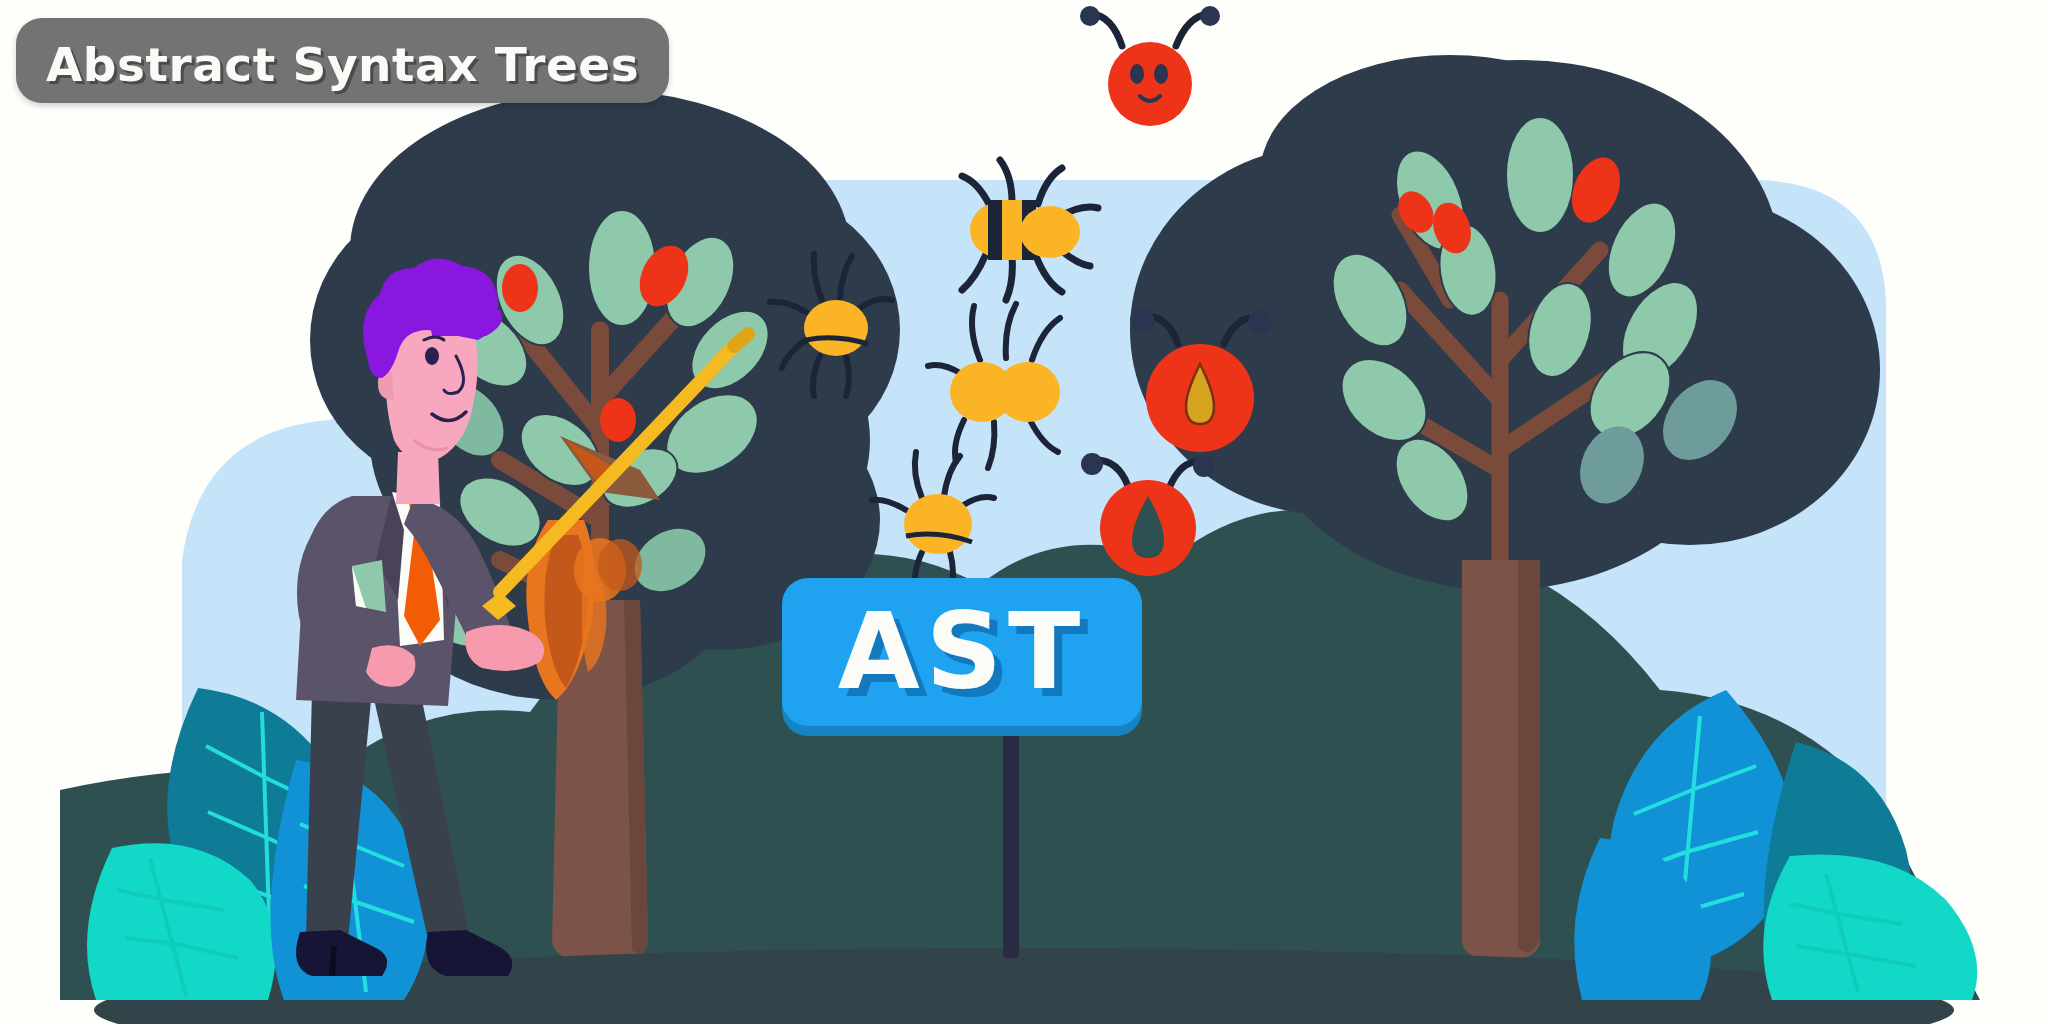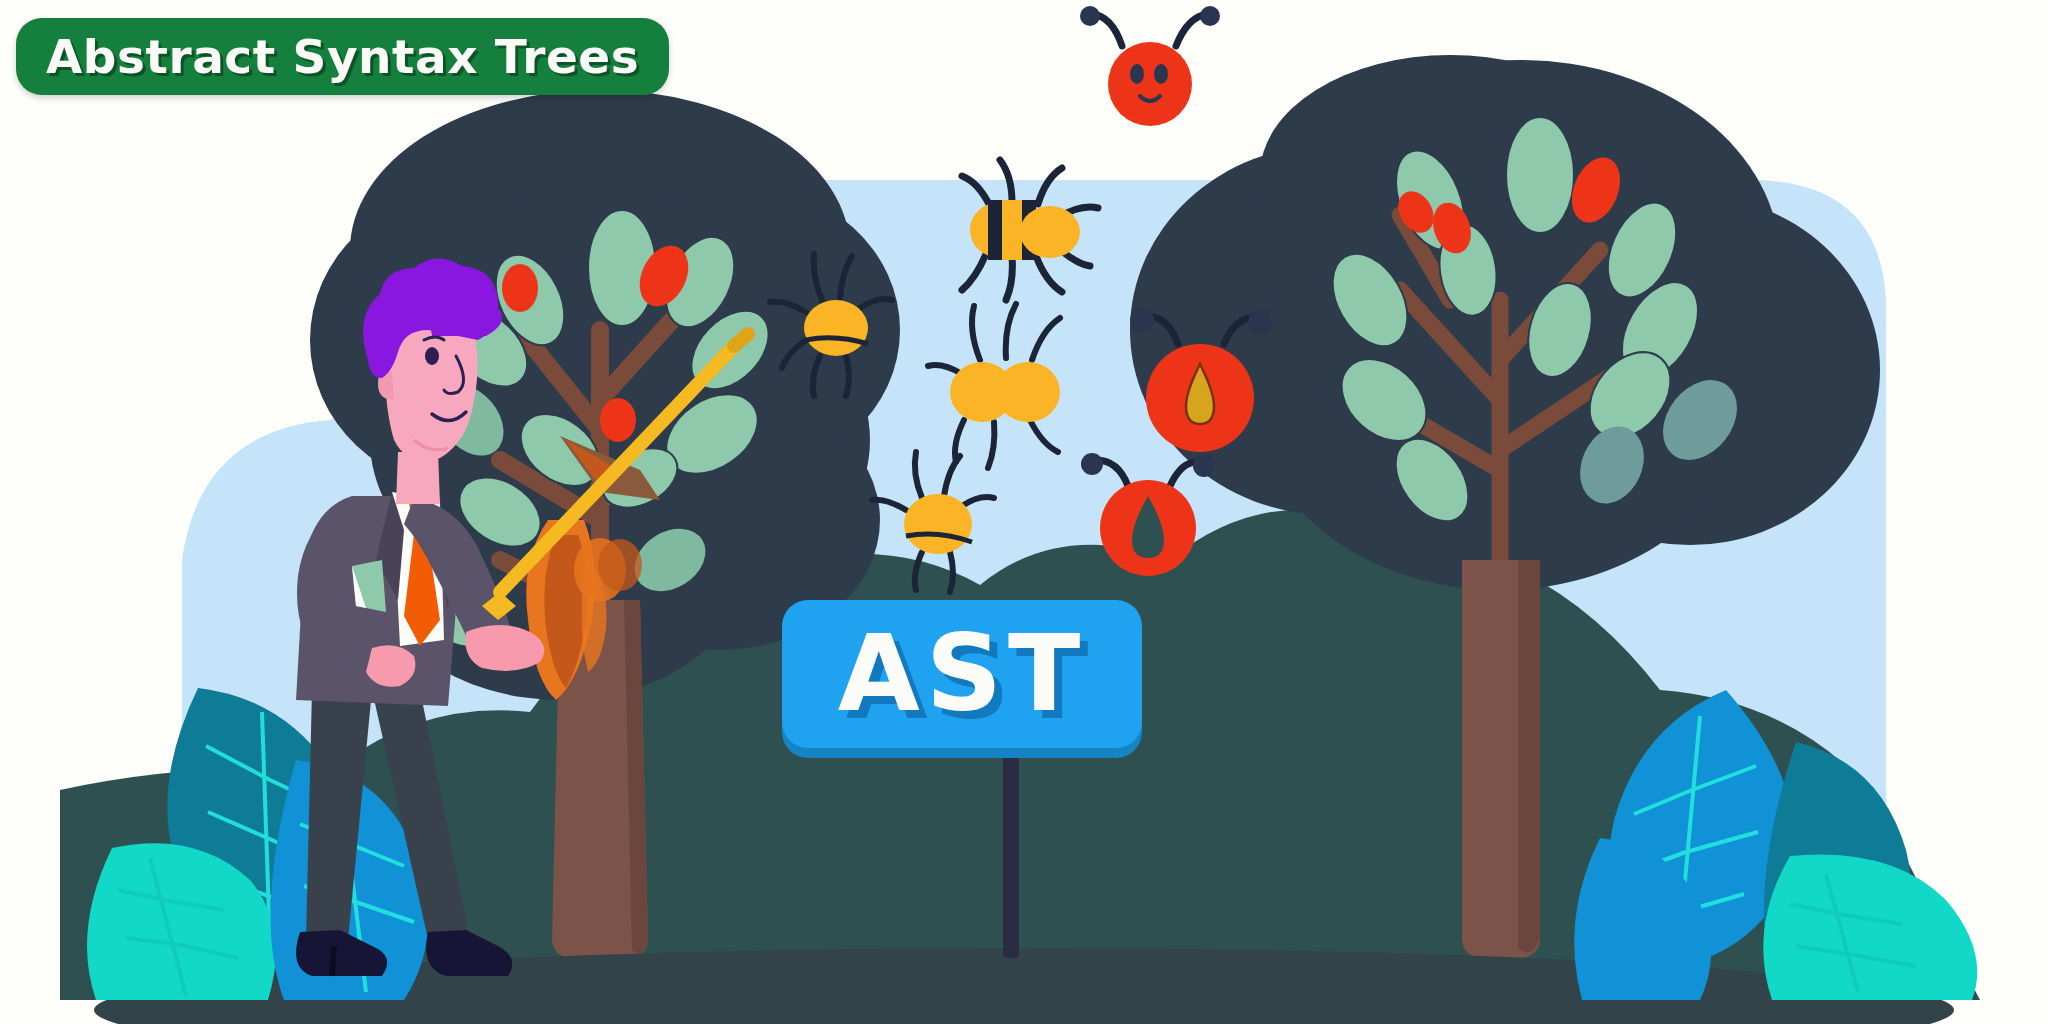--- a/index.html
+++ b/index.html
@@ -4,34 +4,34 @@
 <title>Abstract Syntax Trees Illustration</title>
 <style>
   html,body{margin:0;padding:0;background:#fff;}
   body{width:2048px;height:1024px;overflow:hidden;
        font-family:"Liberation Sans",sans-serif;}
   #stage{position:relative;width:2048px;height:1024px;background:#FEFEFB;overflow:hidden;}
   #scene{position:absolute;inset:0;}
   
   #title-banner{
     position:absolute;left:16px;top:18px;
-    background:#15803d;border-radius:26px;
-    padding:14px 30px 14px 30px;
+    background:#737373;border-radius:26px;
+    padding:22px 30px 14px 30px;
     box-shadow:0 3px 6px rgba(0,0,0,.18);
     z-index:60;
   }
   #title-text{
     color:#FAFAF7;font-size:47px;font-weight:bold;letter-spacing:.5px;
     font-family:"DejaVu Sans","Liberation Sans",sans-serif;
     text-shadow:3px 3px 0 rgba(0,0,0,.35);
     white-space:nowrap;line-height:1.05;
   }
   
   #ast-sign{
-    position:absolute;left:782px;top:600px;width:360px;height:148px;
+    position:absolute;left:782px;top:578px;width:360px;height:148px;
     background:#1FA2F0;border-radius:26px;z-index:42;
     box-shadow:0 10px 0 #1684C4;
     display:flex;align-items:center;justify-content:center;
   }
   #ast-label{
     color:#FBFBF8;font-size:106px;font-weight:bold;letter-spacing:6px;
     font-family:"DejaVu Sans","Liberation Sans",sans-serif;
     text-shadow:8px 8px 0 #1279BE;line-height:1;
   }
   #ast-post{

